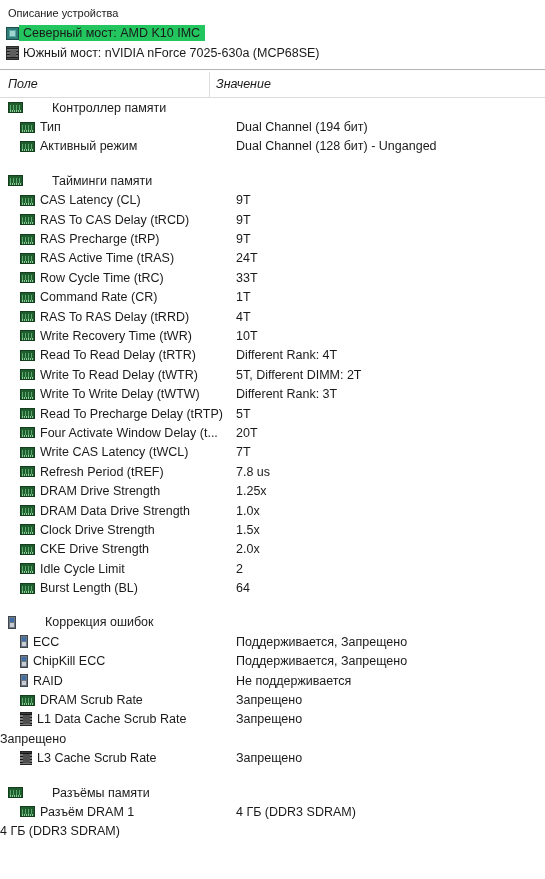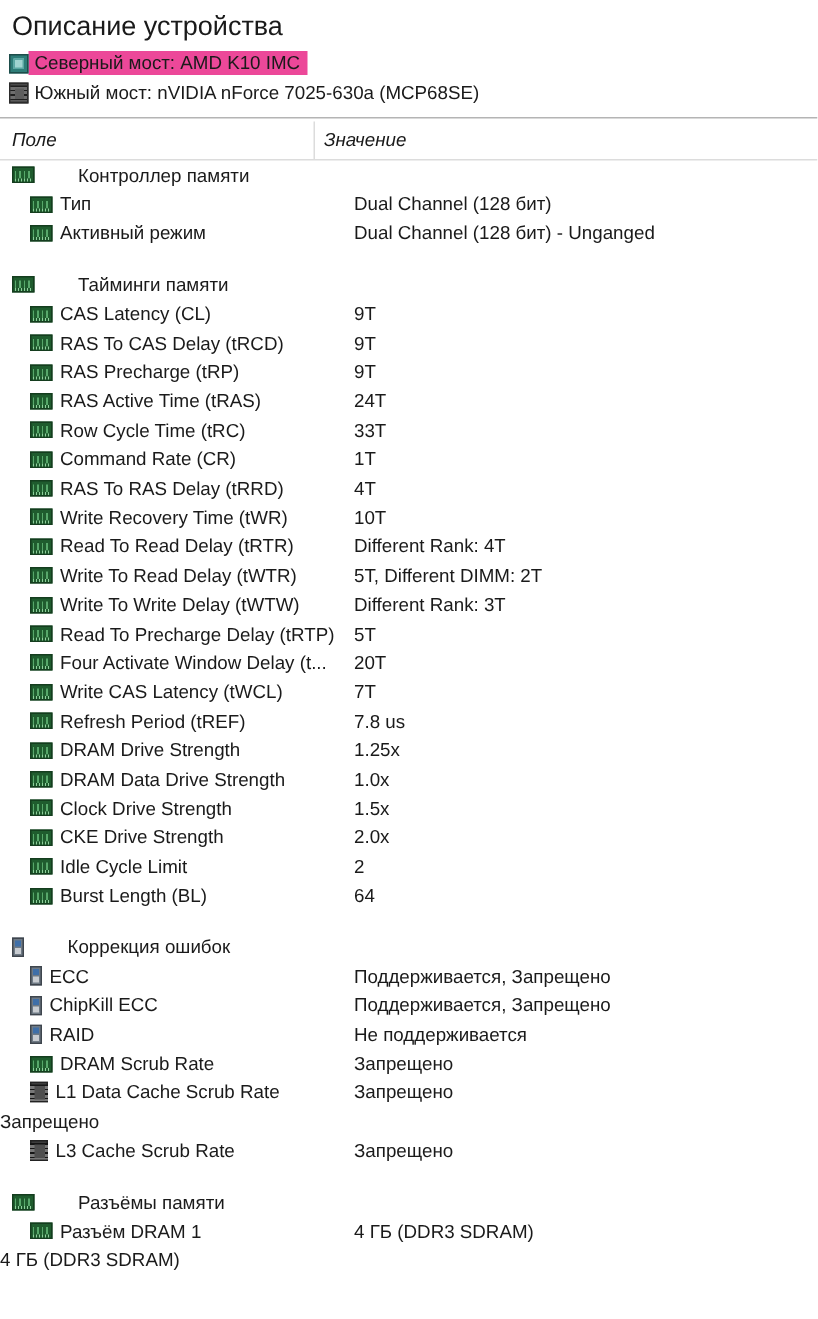--- a/index.html
+++ b/index.html
@@ -16,31 +16,31 @@
     overflow: hidden;
     position: relative;
   }
 
   
   #device-pane {
     padding: 7px 0 0 0;
   }
   .pane-title {
     padding: 0 0 4px 8px;
-    font-size: 18px;
+    font-size: 11px;
     color: #1a1a1a;
   }
   .device-row {
     display: flex;
     align-items: center;
     height: 20px;
     padding-left: 6px;
   }
   .device-row.selected .device-label {
-    background: #ec4899;
+    background: #22c55e;
   }
   .device-label {
     padding: 1px 5px 1px 4px;
     white-space: nowrap;
   }
 
   
   #grid-separator {
     height: 1px;
     background: #b4b4b4;
@@ -254,21 +254,21 @@
         <span class="icon ic-dimm"></span>
         <span class="lbl">Контроллер памяти</span>
       </div>
       <div class="cell-value"></div>
     </div>
     <div class="row">
       <div class="cell-field lvl-1">
         <span class="icon ic-dimm"></span>
         <span class="lbl">Тип</span>
       </div>
-      <div class="cell-value">Dual Channel  (128 бит)</div>
+      <div class="cell-value">Dual Channel  (194 бит)</div>
     </div>
     <div class="row">
       <div class="cell-field lvl-1">
         <span class="icon ic-dimm"></span>
         <span class="lbl">Активный режим</span>
       </div>
       <div class="cell-value">Dual Channel  (128 бит) - Unganged</div>
     </div>
     <div class="row spacer"></div>
     <div class="row">

